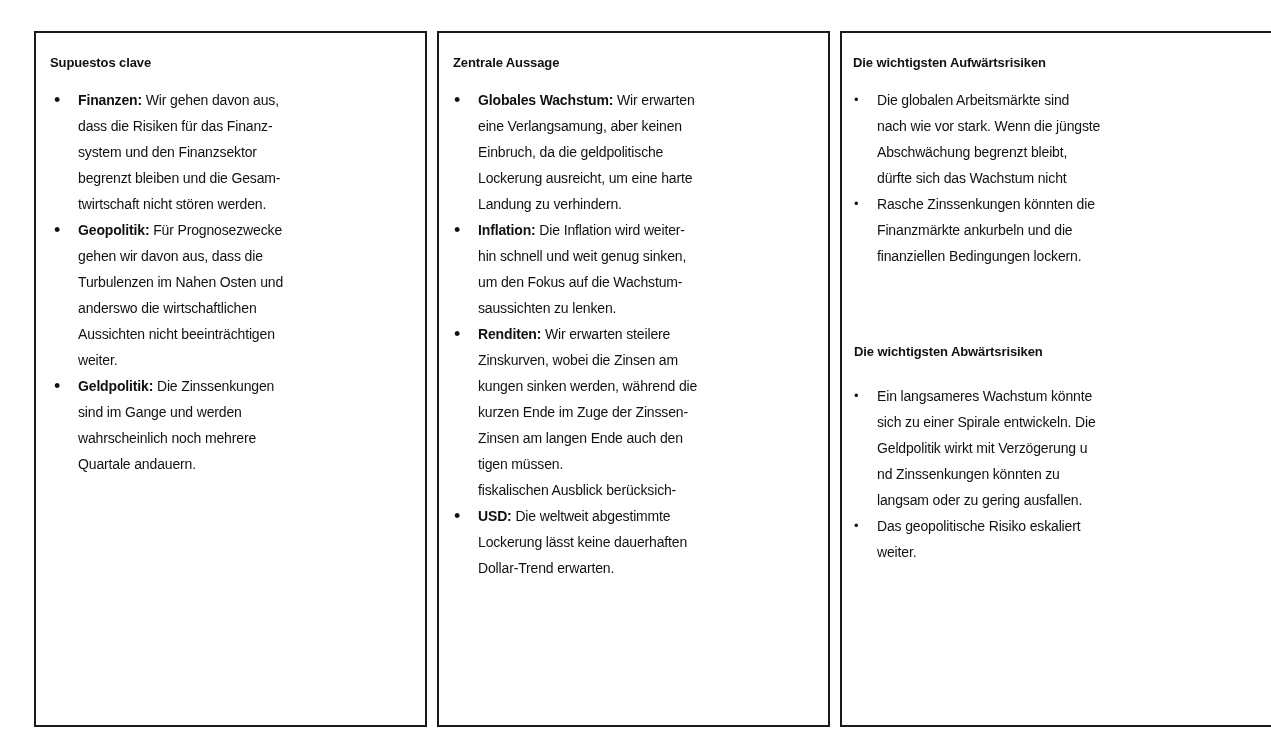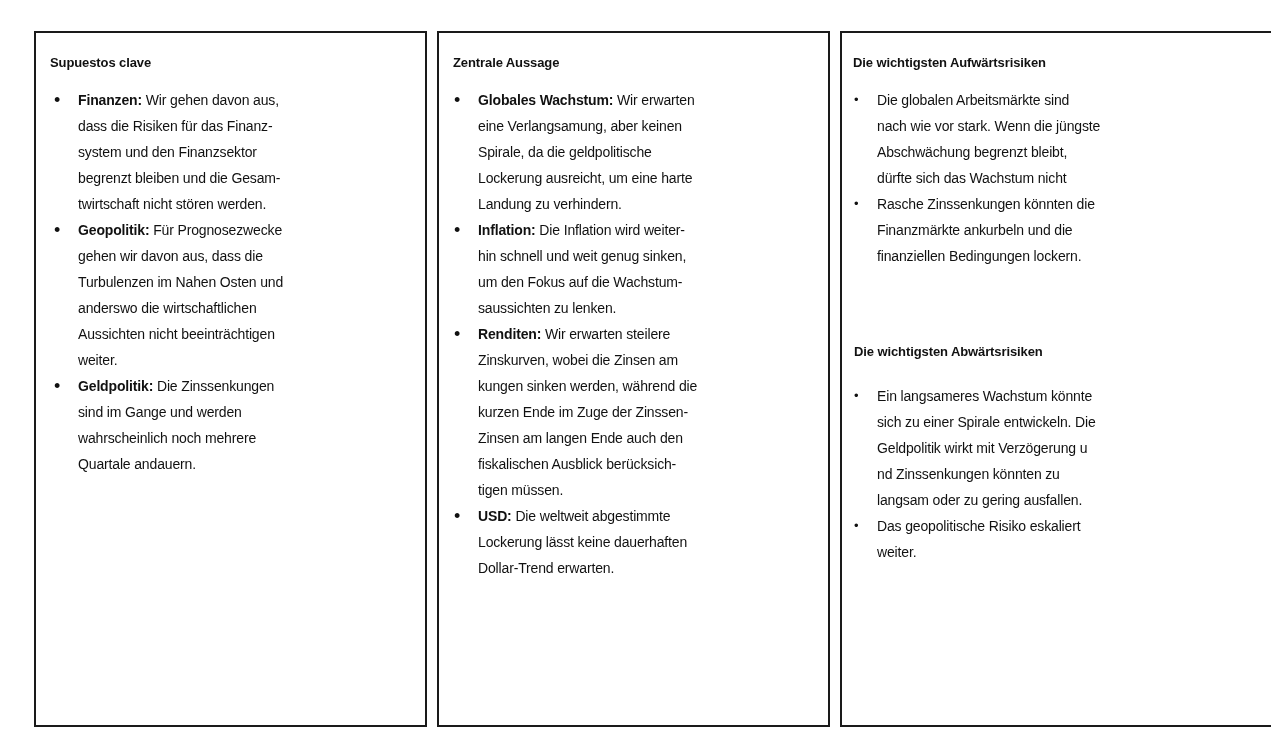--- a/index.html
+++ b/index.html
@@ -100,40 +100,40 @@
   </ul>
 </div>
 
 <div class="box" id="box-2">
   <div class="heading" style="left:14px; top:17px;">Zentrale Aussage</div>
   <ul class="list" style="left:15px; top:54px;">
     <li class="item">
       <span class="bullet">•</span>
       <span class="line"><span class="lead">Globales Wachstum:</span> <span>Wir erwarten</span></span>
       <span class="line">eine Verlangsamung, aber keinen</span>
-      <span class="line">Spirale, da die geldpolitische</span>
+      <span class="line">Einbruch, da die geldpolitische</span>
       <span class="line">Lockerung ausreicht, um eine harte</span>
       <span class="line">Landung zu verhindern.</span>
     </li>
     <li class="item">
       <span class="bullet">•</span>
       <span class="line"><span class="lead">Inflation:</span> <span>Die Inflation wird weiter-</span></span>
       <span class="line">hin schnell und weit genug sinken,</span>
       <span class="line">um den Fokus auf die Wachstum-</span>
       <span class="line">saussichten zu lenken.</span>
     </li>
     <li class="item">
       <span class="bullet">•</span>
       <span class="line"><span class="lead">Renditen:</span> <span>Wir erwarten steilere</span></span>
       <span class="line">Zinskurven, wobei die Zinsen am</span>
       <span class="line">kungen sinken werden, während die</span>
       <span class="line">kurzen Ende im Zuge der Zinssen-</span>
       <span class="line">Zinsen am langen Ende auch den</span>
+      <span class="line">tigen müssen.</span>
       <span class="line">fiskalischen Ausblick berücksich-</span>
-      <span class="line">tigen müssen.</span>
     </li>
     <li class="item">
       <span class="bullet">•</span>
       <span class="line"><span class="lead">USD:</span> <span>Die weltweit abgestimmte</span></span>
       <span class="line">Lockerung lässt keine dauerhaften</span>
       <span class="line">Dollar-Trend erwarten.</span>
     </li>
   </ul>
 </div>
 

